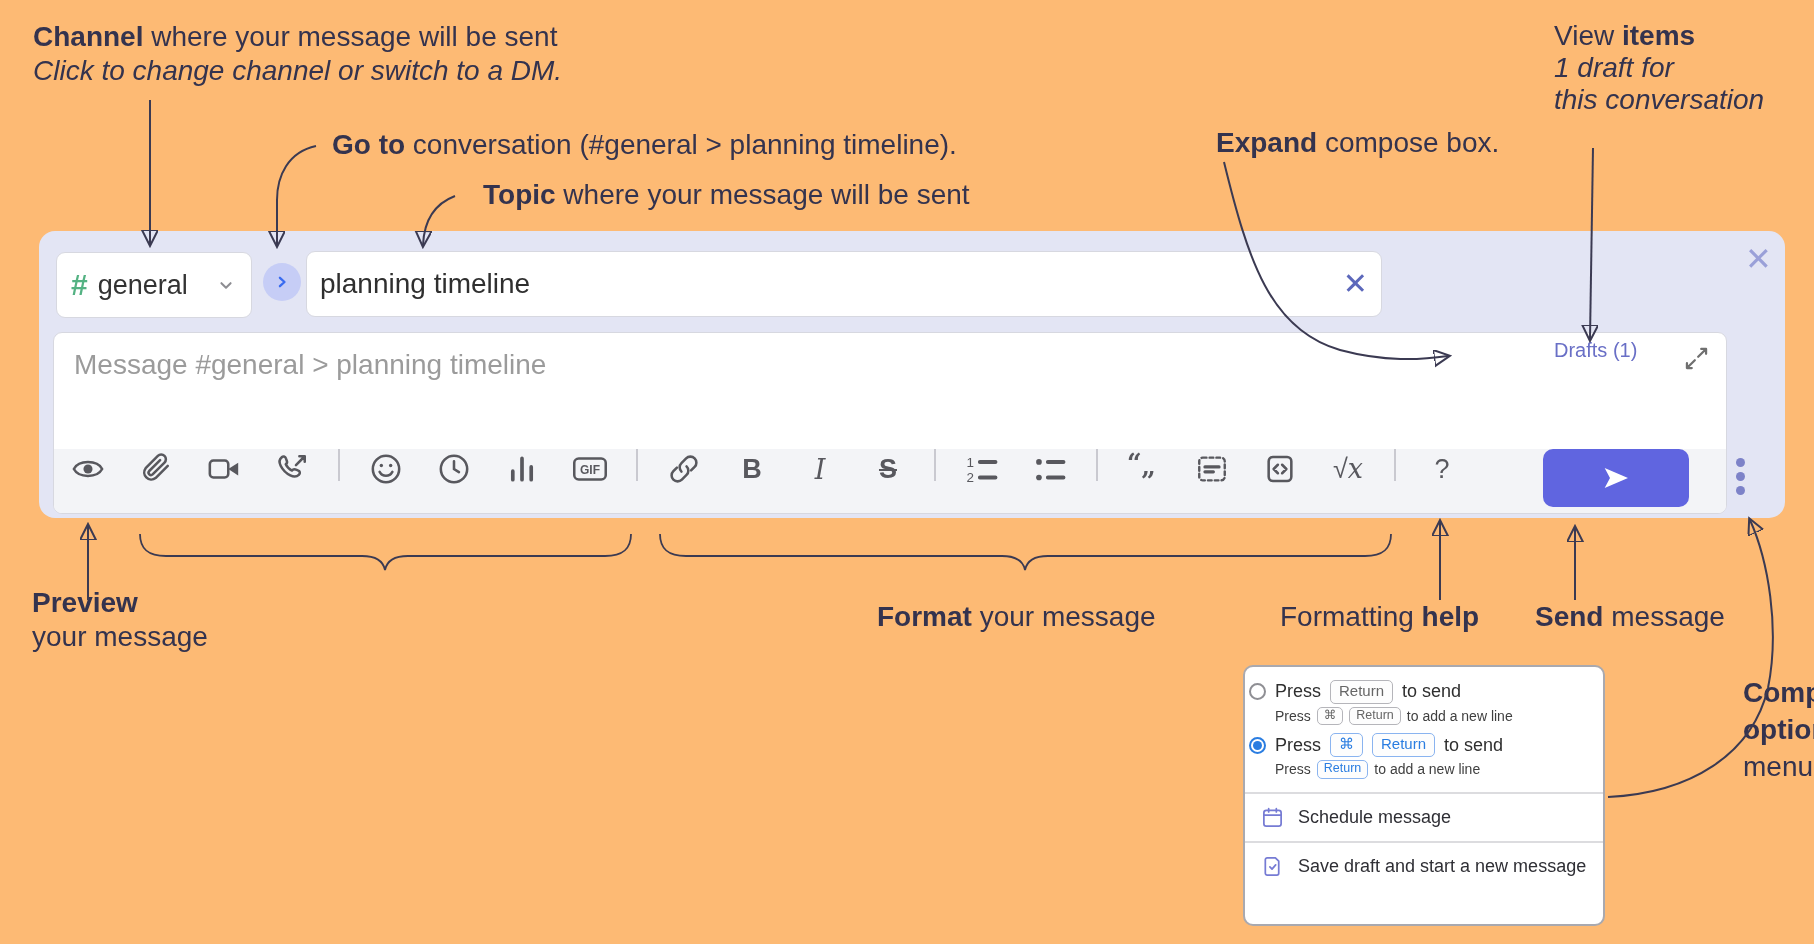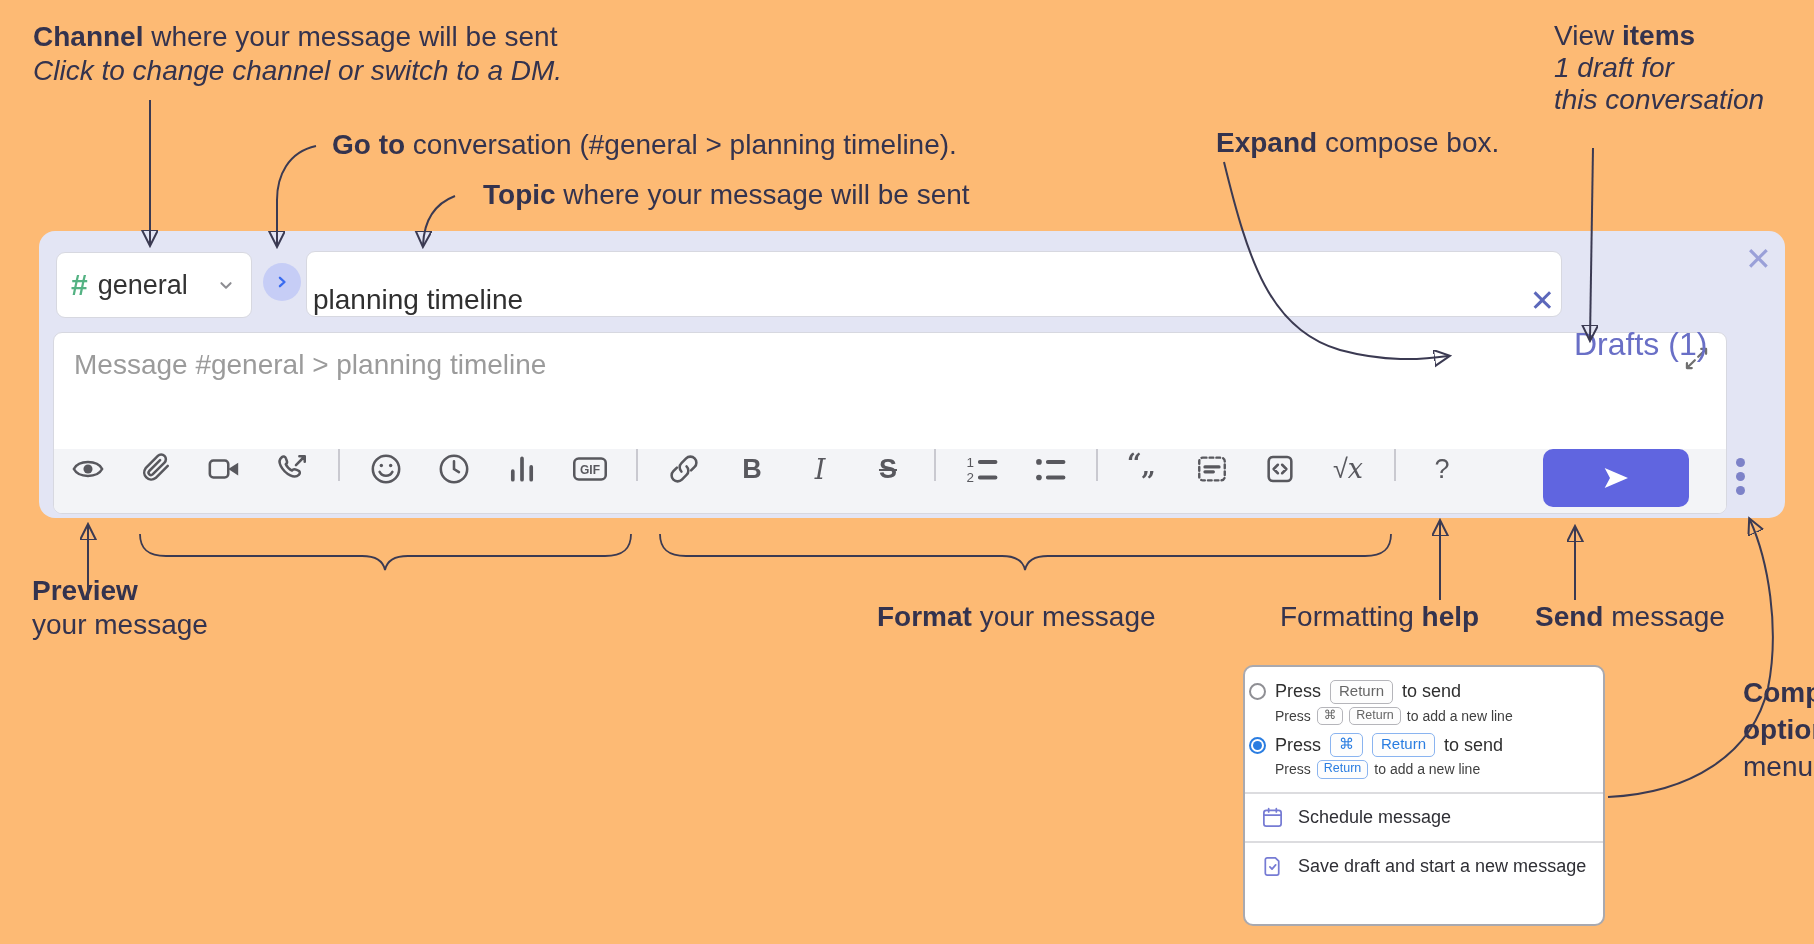--- a/index.html
+++ b/index.html
@@ -22,22 +22,22 @@
 
   .channel-box{position:absolute;left:17px;top:21px;width:196px;height:66px;
                display:flex;align-items:center;gap:10px;padding:0 14px;cursor:pointer;}
   .hash{color:#54b283;font-weight:700;font-size:30px;line-height:1;}
   .channel-name{font-size:27px;color:#333;}
   .chev-down{margin-left:auto;display:flex;}
 
   .go-btn{position:absolute;left:224px;top:32px;width:38px;height:38px;border-radius:50%;
           background:#c6cdf6;border:none;display:flex;align-items:center;justify-content:center;cursor:pointer;padding:0;}
 
-  .topic-box{position:absolute;left:267px;top:20px;width:1256px;height:66px;
-             display:flex;align-items:flex-end;padding:0 6px;}
+  .topic-box{position:absolute;left:267px;top:20px;width:1076px;height:66px;
+             display:flex;align-items:center;padding:0 13px;}
   .topic-text{font-size:28px;color:#2f2f2f;flex:1;}
   .clear-x{font-size:30px;color:#5c68bb;font-weight:300;cursor:pointer;line-height:1;}
 
   .panel-close{position:absolute;left:1706px;top:12px;font-size:32px;font-weight:300;
                color:#9aa0d8;cursor:pointer;line-height:1;}
 
   .msg-box{position:absolute;left:14px;top:101px;width:1674px;height:182px;
            background:#fff;border:1px solid #d7d8e0;border-radius:9px;box-sizing:border-box;overflow:hidden;}
   .placeholder{position:absolute;left:20px;top:16px;font-size:28px;color:#9b9b9b;}
   .expand{position:absolute;right:16px;top:12px;cursor:pointer;display:flex;}
@@ -46,21 +46,21 @@
            display:flex;align-items:flex-start;padding:0 14px;box-sizing:border-box;}
   .tb-btn{width:40px;height:40px;margin-right:28px;display:flex;align-items:center;justify-content:center;
           color:#58585e;cursor:pointer;flex:0 0 auto;}
   .tb-sep{width:2px;height:32px;background:#c9c9d0;margin:0 26px 0 -2px;flex:0 0 auto;}
   .tb-text{font-size:27px;color:#58585e;line-height:1;}
   .tb-bold{font-weight:700;}
   .tb-italic{font-family:"DejaVu Serif",serif;font-style:italic;}
   .tb-strike{text-decoration:line-through;font-weight:600;}
   .tb-math i{font-family:"DejaVu Serif",serif;}
 
-  .drafts{position:absolute;left:1515px;top:95px;font-size:32px;color:#696fc6;cursor:pointer;margin-left:20px;}
+  .drafts{position:absolute;left:1515px;top:108px;font-size:20px;color:#696fc6;cursor:pointer;}
   .send-btn{position:absolute;left:1504px;top:218px;width:146px;height:58px;border:none;border-radius:10px;
             background:#6065e0;display:flex;align-items:center;justify-content:center;cursor:pointer;}
   .kebab{position:absolute;left:1697px;top:227px;display:flex;flex-direction:column;gap:5px;cursor:pointer;}
   .kebab i{width:9px;height:9px;border-radius:50%;background:#7d82c8;}
 
   
   .popup{position:absolute;left:1243px;top:665px;width:362px;height:261px;background:#fff;
          border:2px solid #a9a9af;border-radius:10px;box-sizing:border-box;z-index:4;
          padding:11px 0;font-size:18px;color:#2f2f2f;}
   .opt{padding:2px 4px 6px;cursor:pointer;}
@@ -113,21 +113,21 @@
   </div>
   <div class="ann" style="left:1216px;top:126px;">
     <b>Expand</b><span> compose box.</span>
   </div>
   <div class="ann" style="left:1554px;top:20px;line-height:32px;">
     <div><span>View </span><b>items</b></div>
     <div class="it">1 draft for</div>
     <div class="it">this conversation</div>
   </div>
 
-  <div class="ann" style="left:32px;top:574px;">
+  <div class="ann" style="left:32px;top:586px;">
     <div><b>Preview</b></div>
     <div>your message</div>
   </div>
   <div class="ann" style="left:877px;top:600px;">
     <b>Format</b><span> your message</span>
   </div>
   <div class="ann" style="left:1280px;top:600px;">
     <span>Formatting </span><b>help</b>
   </div>
   <div class="ann" style="left:1535px;top:600px;">

